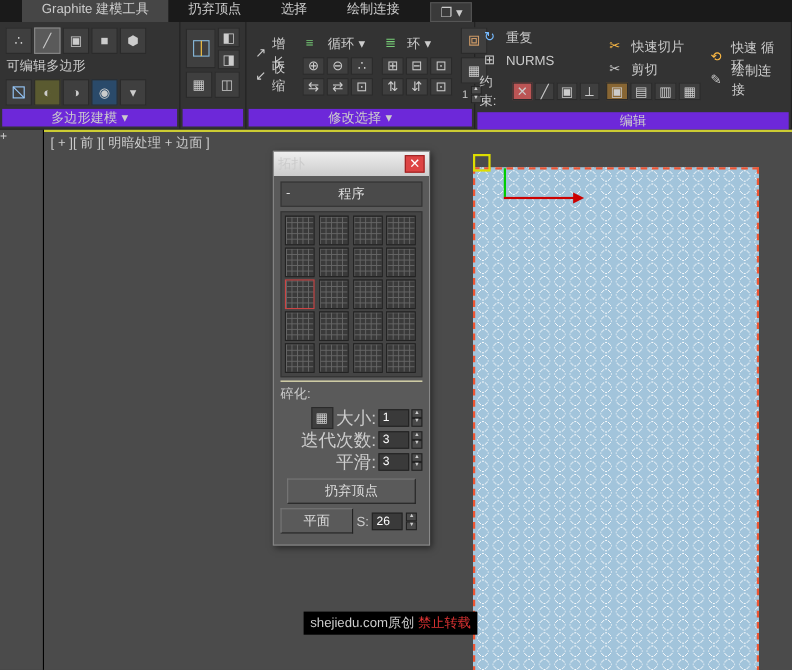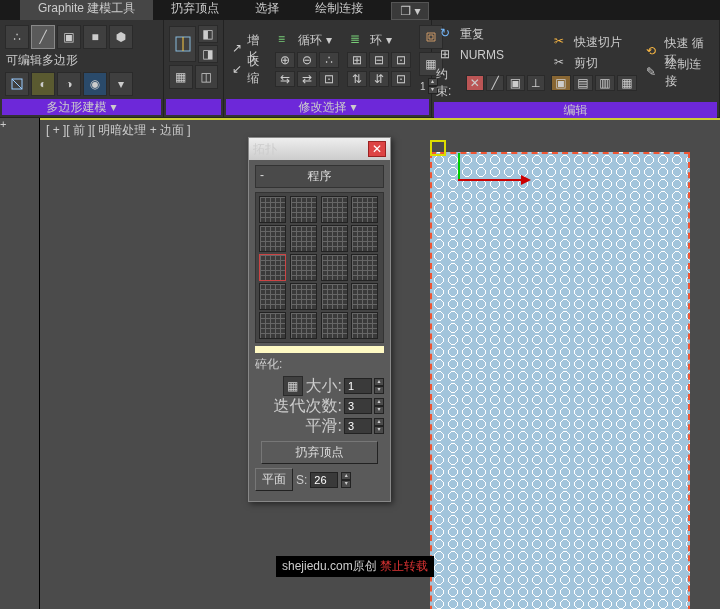--- a/index.html
+++ b/index.html
@@ -37,21 +37,21 @@
 .pattern-grid{display:grid;grid-template-columns:repeat(4,1fr);gap:2px;padding:3px;border:1px solid #333;background:#444}
 .pattern{width:27px;height:27px;background:#3a3a3a;border:1px solid #222;cursor:pointer;background-image:linear-gradient(#666 1px,transparent 1px),linear-gradient(90deg,#666 1px,transparent 1px);background-size:5px 5px}
 .pattern.sel{border-color:#c44}
 .form-row{display:flex;align-items:center;justify-content:flex-end;gap:2px;margin:2px 0;height:18px}
 .form-row label{font-size:16px;color:#ccc}
 .spinner{width:28px;height:16px;background:#3a3a3a;border:1px solid #222;color:#fff;padding:0 3px;font-size:11px}
 .spin-btns{display:flex;flex-direction:column}
 .spin-btns span{width:10px;height:8px;background:#4a4a4a;border:1px solid #222;font-size:6px;line-height:5px;text-align:center;cursor:pointer}
 .btn{background:#5a5a5a;border:1px outset #777;color:#ddd;padding:2px 10px;font-size:12px;cursor:pointer;text-align:center}
 .btn-row{display:flex;gap:3px;align-items:center;margin-top:4px}
-.section-head{font-size:12px;color:#ccc;padding:3px 0 2px;border-top:7px solid #fef9c3;margin-top:3px}
+.section-head{font-size:12px;color:#ccc;padding:3px 0 2px;border-top:1px solid #fef9c3;margin-top:3px}
 .vp-top-border{position:absolute;top:0;left:0;right:0;height:2px;background:#cc3}
 .green-crop{position:absolute;top:118px;left:0;width:14px;height:14px;color:#ccc;font-size:11px}
 .watermark{position:absolute;left:460px;top:485px;font-size:26px;font-weight:bold;color:#de6b64}
 .credit{position:absolute;left:236px;bottom:32px;background:#000;color:#fff;padding:2px 6px;font-size:12px}
 .credit .r{color:#d33}
 </style>
 </head>
 <body>
 
 <div class="menubar">
@@ -308,21 +308,21 @@
       <input class="spinner" value="3" style="">
       <span class="spin-btns">
           <span>▴</span>
           <span>▾</span>
         </span>
     </div>
     <div style="text-align:center;margin-top:6px">
       <button class="btn" style="width:90%">扔弃顶点</button>
     </div>
     <div class="btn-row">
-      <button class="btn" style="padding:2px 6px">平面</button>
+      <button class="btn" style="padding:2px 20px">平面</button>
       <label>S:</label>
       <input class="spinner" value="26" style="">
       <span class="spin-btns">
           <span>▴</span>
           <span>▾</span>
         </span>
     </div>
   </div>
 </div>
 

